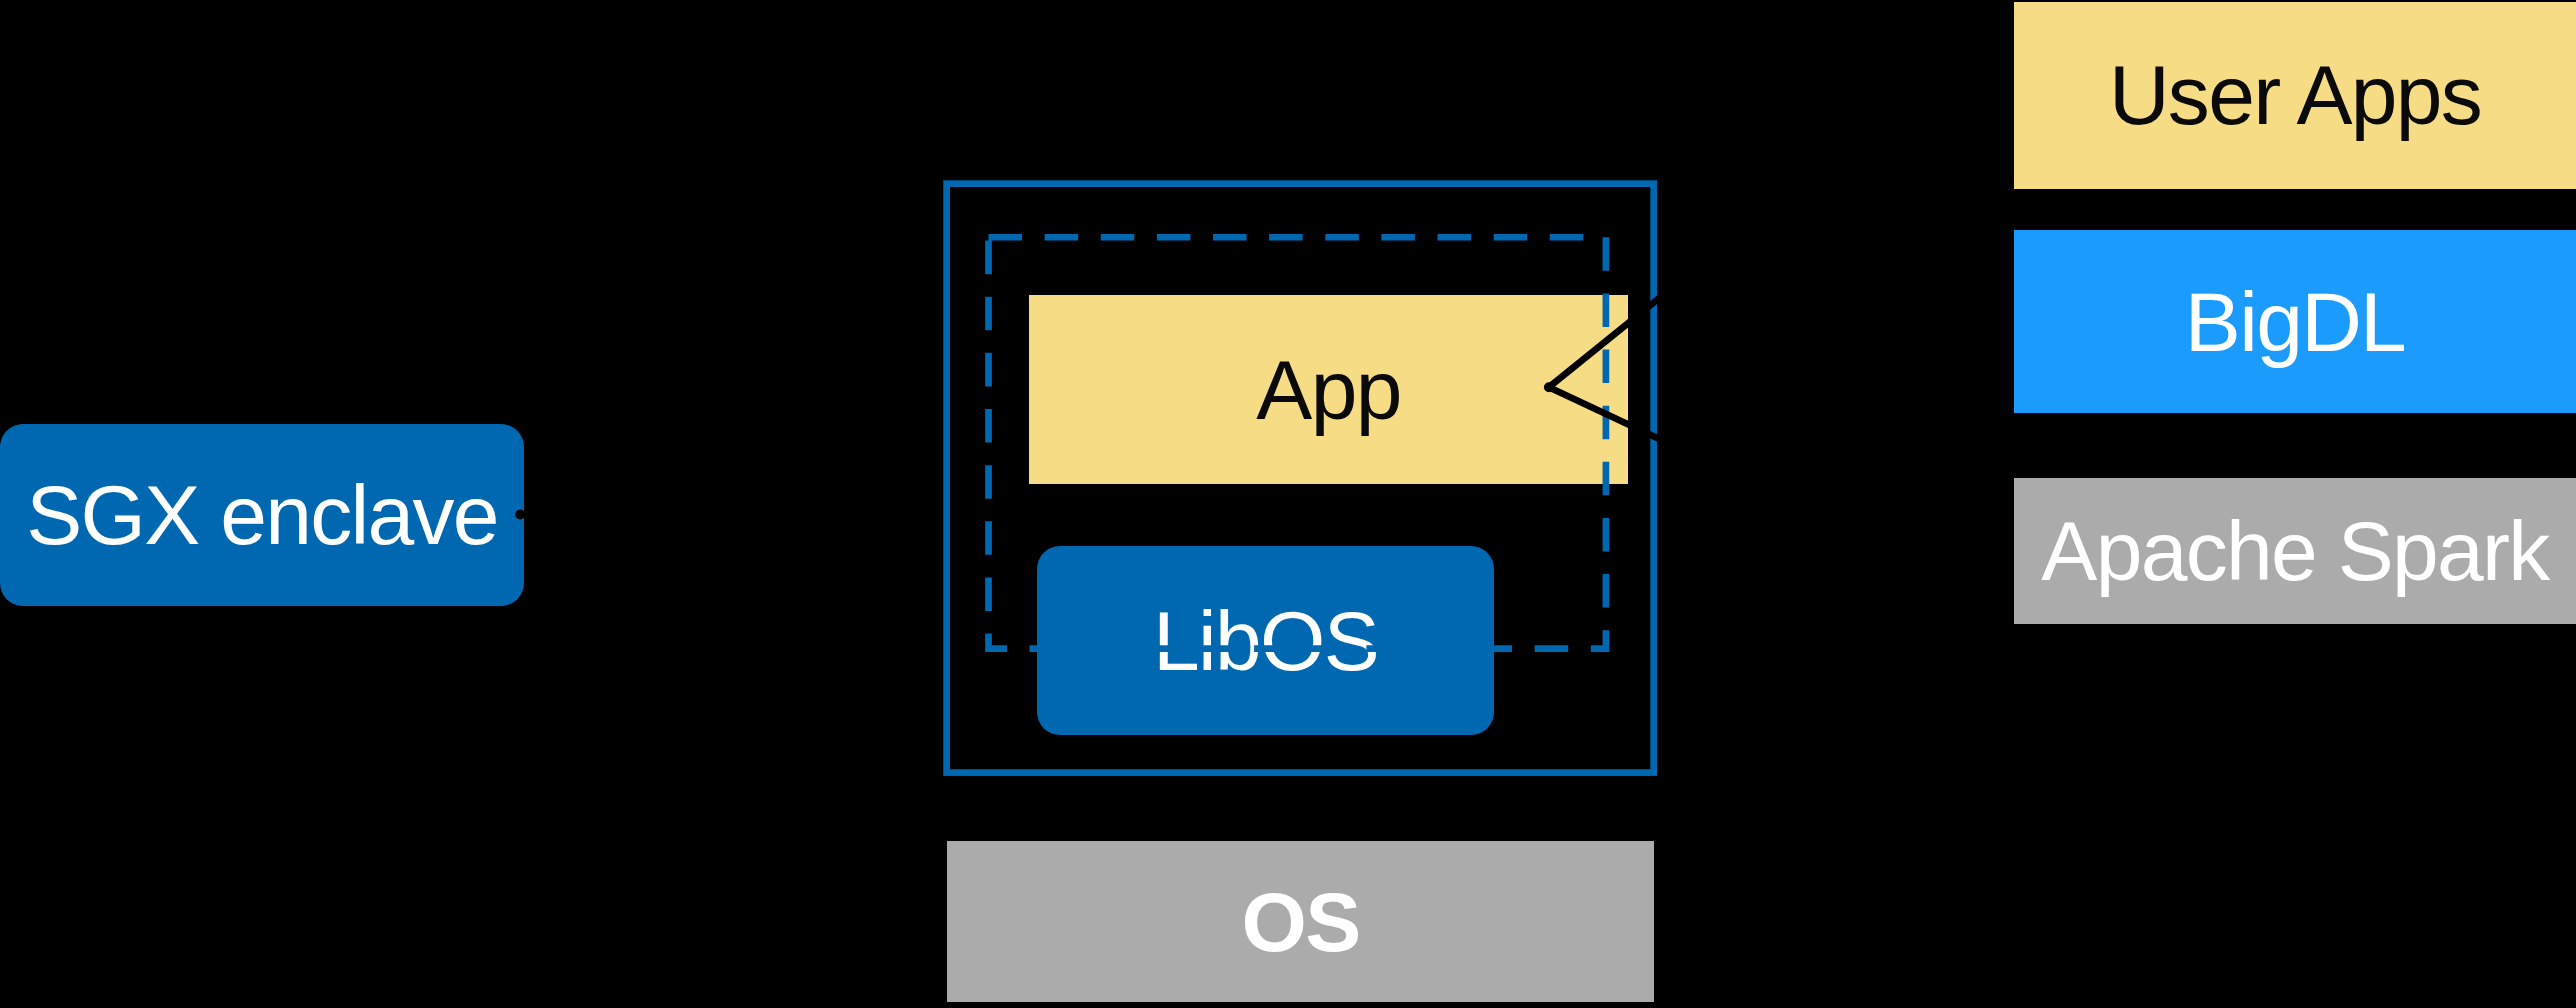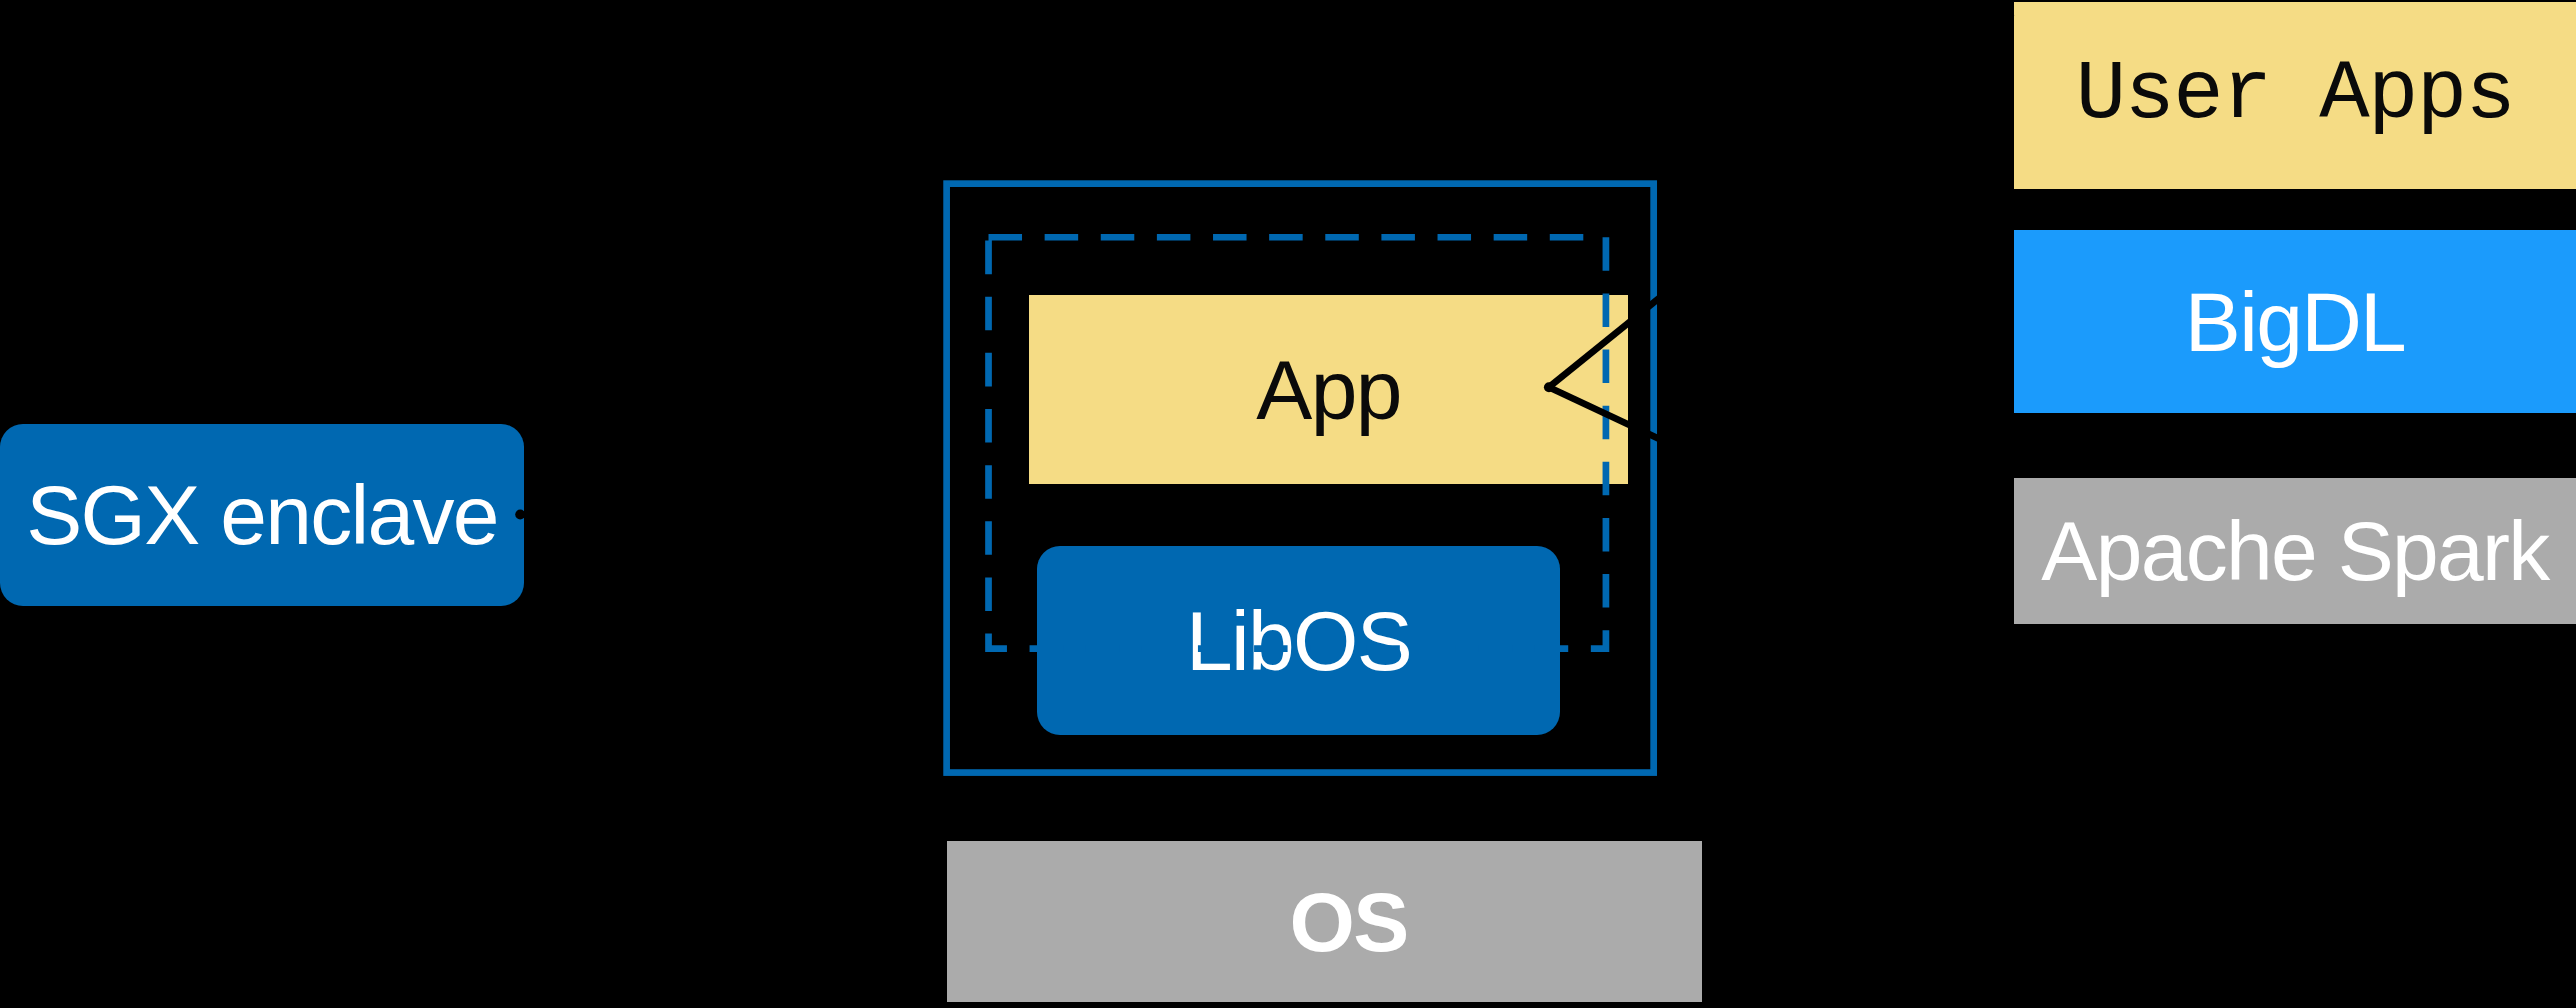--- a/index.html
+++ b/index.html
@@ -18,50 +18,50 @@
     justify-content: center;
     font-size: 84px;
     letter-spacing: -1.7px;
     line-height: 1;
     white-space: nowrap;
   }
   .intel-blue  { background: #0068B1; color: #FFFFFF; border-radius: 23px; }
   .yellow      { background: #F5DC85; color: #0A0A0A; }
   .bright-blue { background: #1B9BFC; color: #FFFFFF; }
   .gray        { background: #ABABAB; color: #FFFFFF; }
-  .bold        { font-weight: bold; padding-left: 48px; }
+  .bold        { font-weight: bold; }
   svg.overlay {
     position: absolute;
     left: 0; top: 0;
     z-index: 2;
     pointer-events: none;
   }
 </style>
 </head>
 <body>
 
 <div class="canvas">
 
   <div class="box intel-blue" style="left:0; top:506; width:524px; height:182px; left:0px; top:424px;">
     <span>SGX enclave</span>
   </div>
 
   <div class="box yellow" style="left:1029px; top:295px; width:599px; height:189px;">
     <span>App</span>
   </div>
 
-  <div class="box intel-blue" style="left:1037px; top:546px; width:523px; height:189px;text-align:center;">
+  <div class="box intel-blue" style="left:1037px; top:546px; width:457px; height:189px;text-align:center;">
     <span>LibOS</span>
   </div>
 
   <div class="box gray bold" style="left:947px; top:841px; width:707px; height:161px;">
     <span>OS</span>
   </div>
 
-  <div class="box yellow" style="left:2014px; top:1.7px; width:562px; height:187px;font-family:Liberation Mono, monospace;">
+  <div class="box yellow" style="left:2014px; top:1.7px; width:562px; height:187px;">
     <span>User Apps</span>
   </div>
 
   <div class="box bright-blue" style="left:2014px; top:230px; width:562px; height:183px;">
     <span>BigDL</span>
   </div>
 
   <div class="box gray" style="left:2014px; top:478px; width:562px; height:146px;">
     <span>Apache Spark</span>
   </div>

